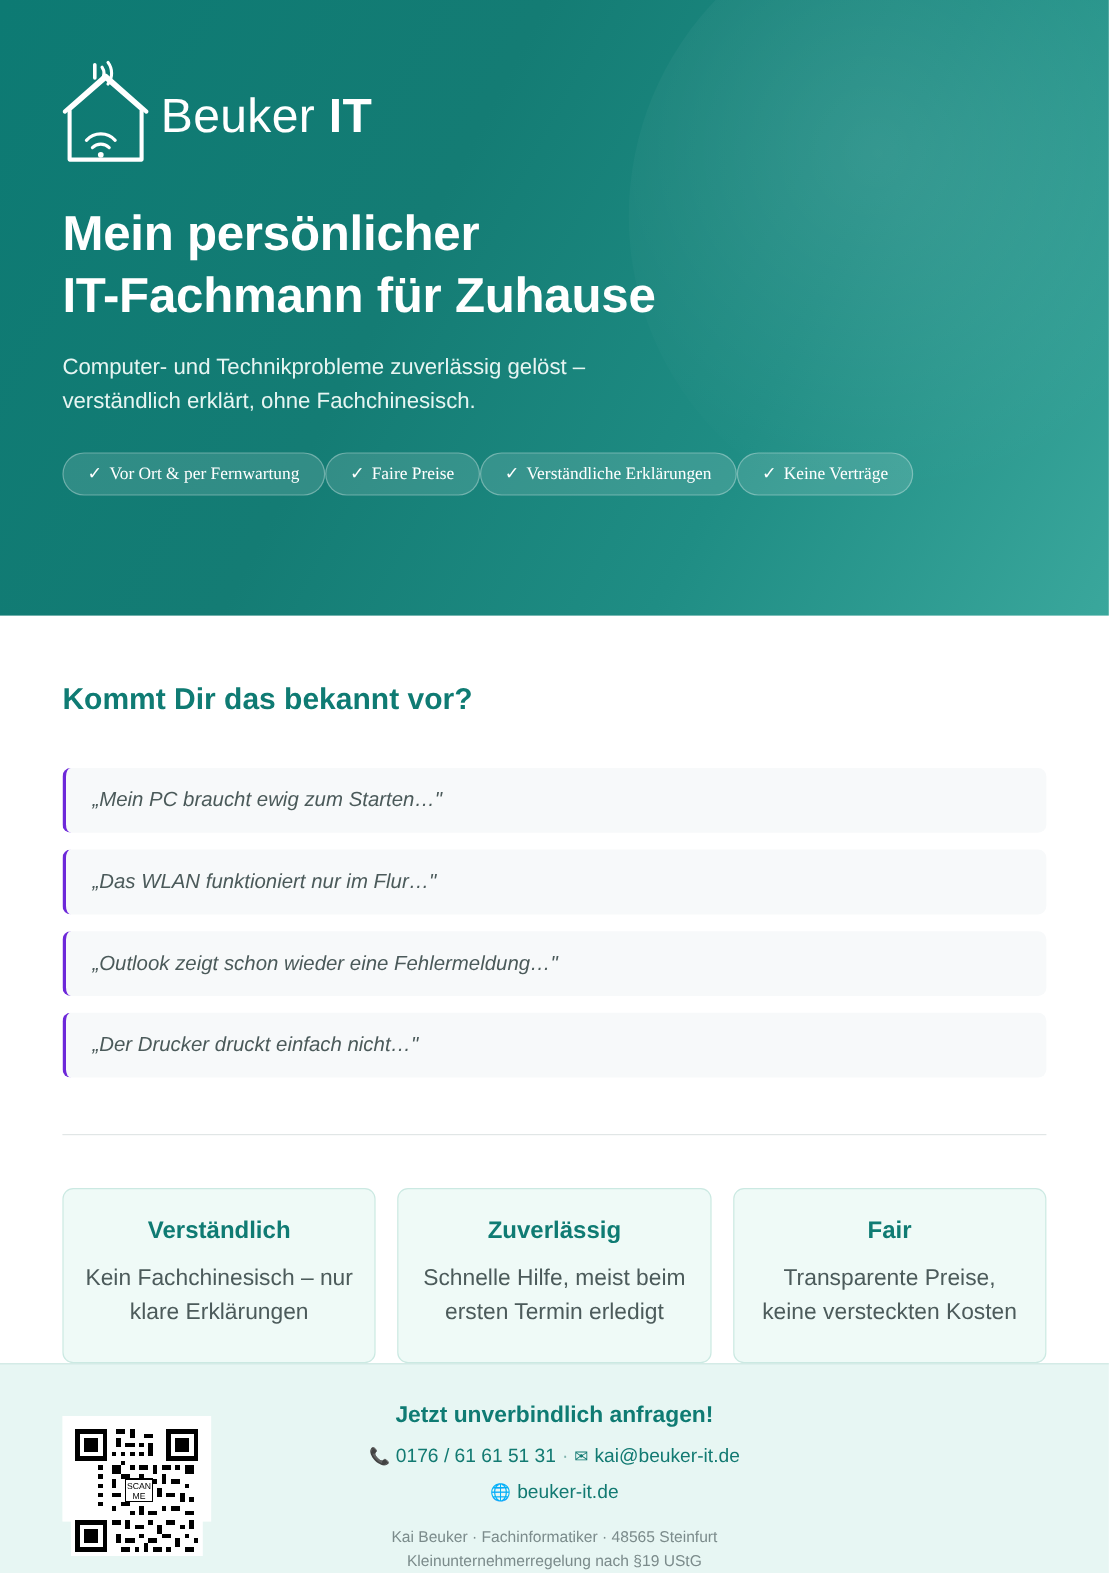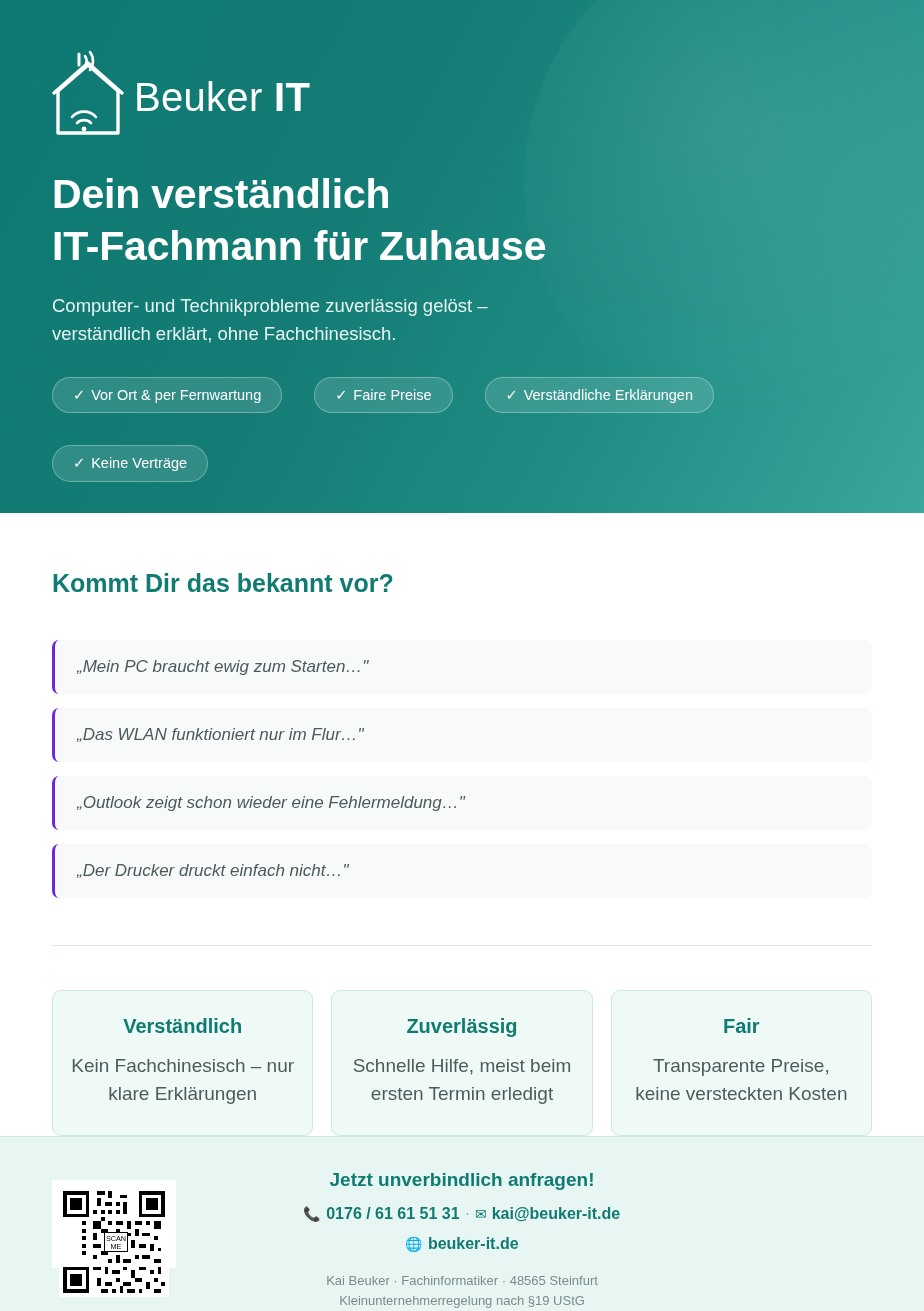--- a/index.html
+++ b/index.html
@@ -81,23 +81,24 @@
     margin: 20px 0 0 0;
     font-size: 18.5px;
     line-height: 1.52;
     font-weight: 400;
     color: #e6f5f2;
     max-width: 560px;
   }
 
   .badges {
     display: flex;
-    gap: 32px;
+    gap: 0;
     margin-top: 28px;
     flex-wrap: wrap;
+    font-family: Liberation Serif, serif;
   }
   .badge {
     background: rgba(255,255,255,0.13);
     border: 1px solid rgba(255,255,255,0.30);
     border-radius: 22px;
     padding: 10px 20px;
     font-size: 14.5px;
     color: #ffffff;
     line-height: 1;
     white-space: nowrap;
@@ -193,21 +194,21 @@
     font-weight: 700;
     color: #0f7b73;
     margin-bottom: 14px;
   }
   .contact-row {
     font-size: 16px;
     color: #127a72;
     margin-bottom: 12px;
   }
   .contact-row .sep { color: #7fb3ad; margin: 0 5px; }
-  .contact-link { color: #127a72; text-decoration: none; font-weight: bold; }
+  .contact-link { color: #127a72; text-decoration: none; }
   .icon-emoji { font-size: 14px; margin-right: 5px; }
 
   .web-row {
     font-size: 16px;
     color: #127a72;
     margin-bottom: 18px;
   }
   .legal {
     font-size: 13px;
     line-height: 1.55;
@@ -239,21 +240,21 @@
           <circle cx="32" cy="82" r="2.4" fill="#ffffff"></circle>
         </svg>
       </span>
       <span class="logo-text">
         <span>Beuker</span>
         <b>IT</b>
       </span>
     </div>
 
     <h1 class="headline">
-      <span class="l1">Dein verständlich</span>
+      <span class="l1">Mein persönlicher</span>
       <span class="l2">IT-Fachmann für Zuhause</span>
     </h1>
 
     <p class="subline">
       <span>Computer- und Technikprobleme zuverlässig gelöst –</span><br>
       <span>verständlich erklärt, ohne Fachchinesisch.</span>
     </p>
 
     <div class="badges">
       <span class="badge">

